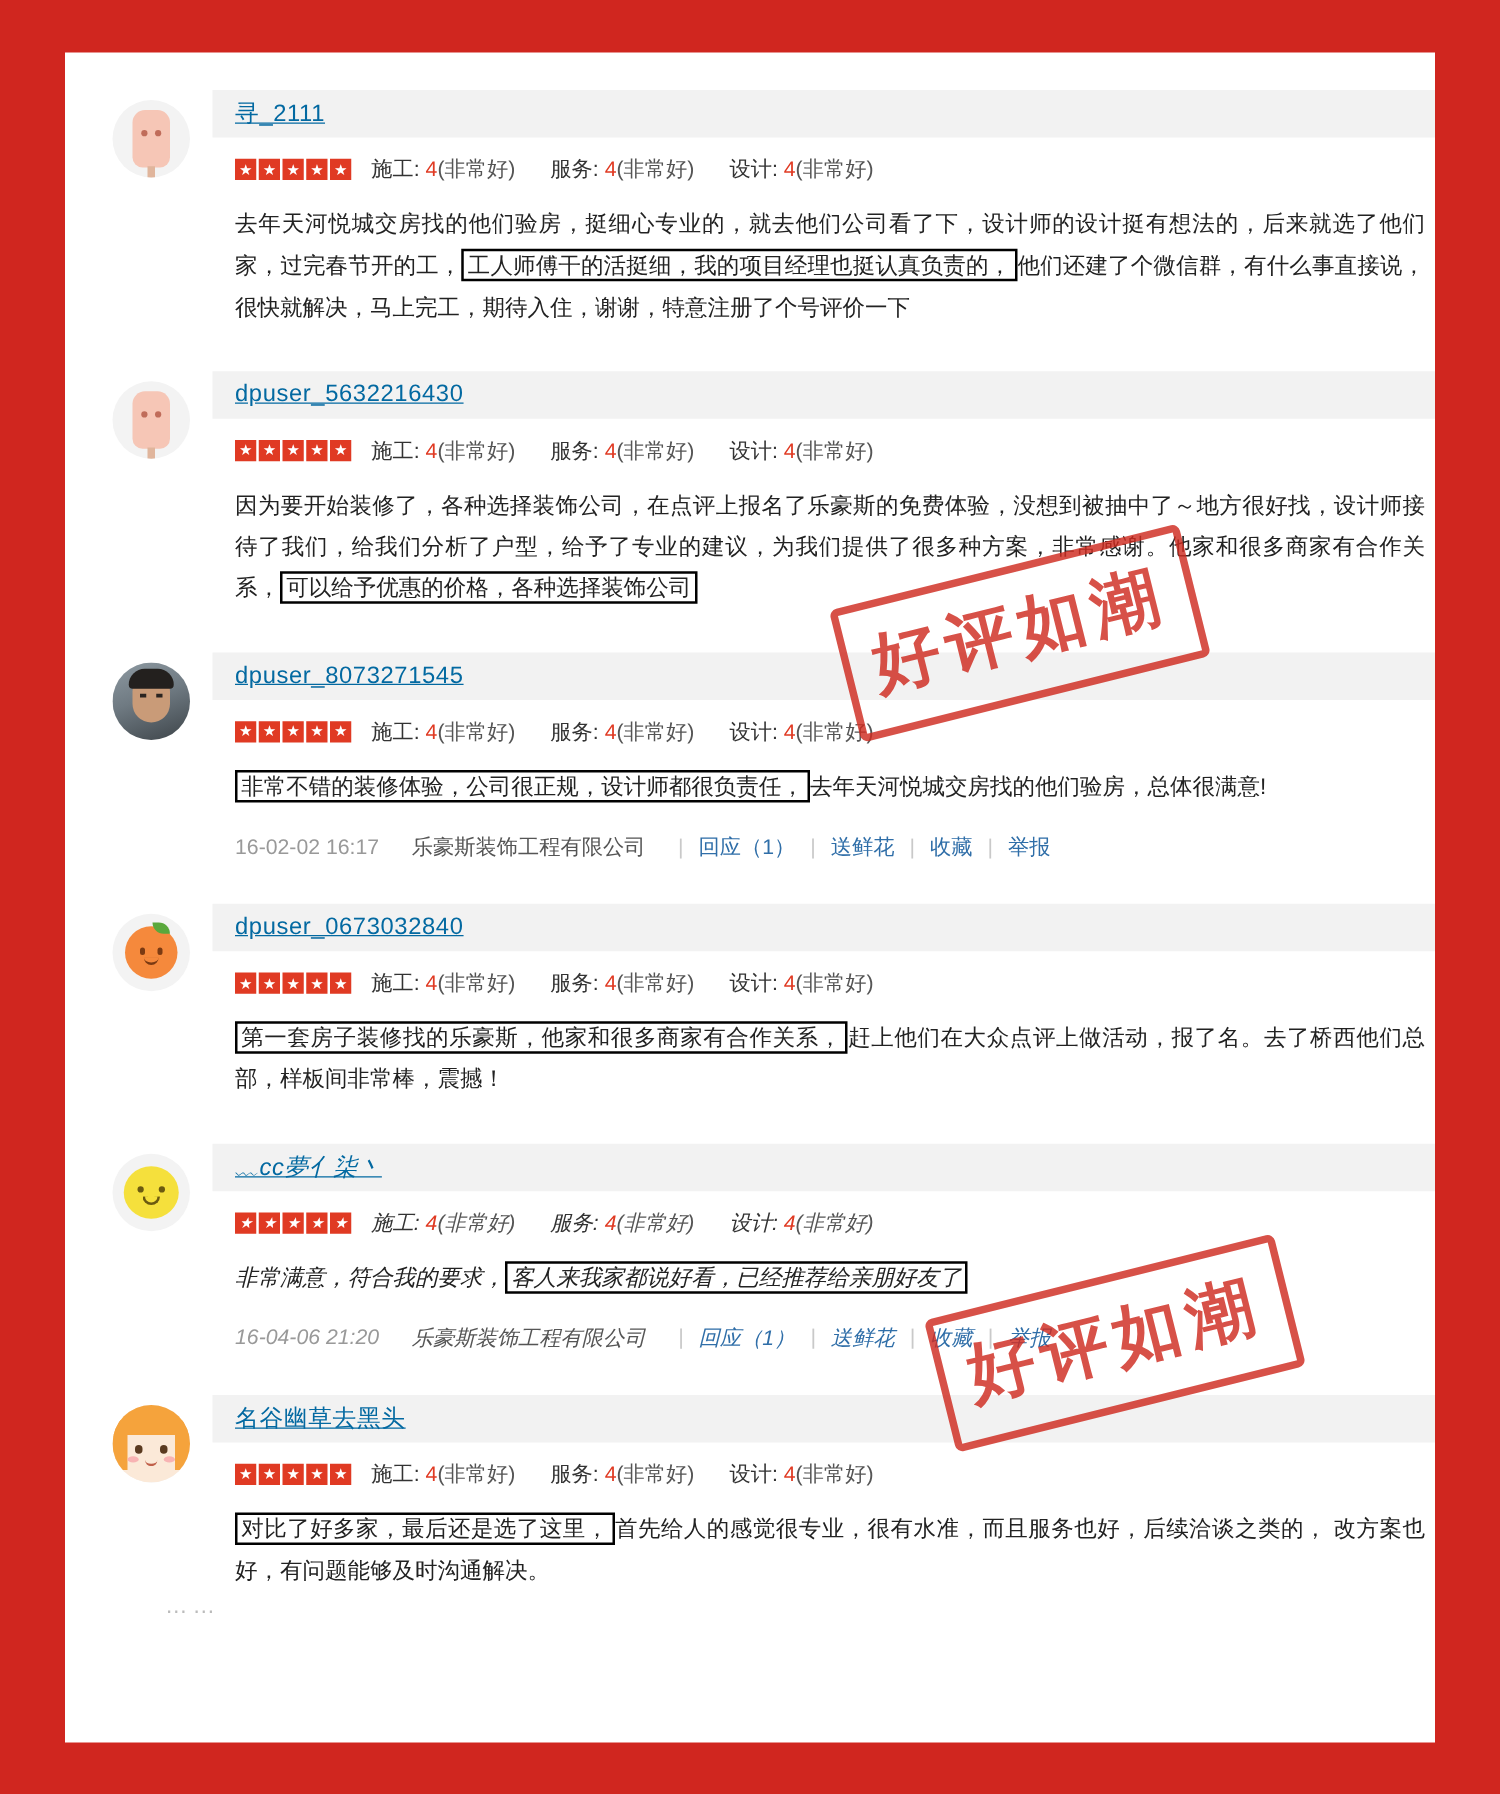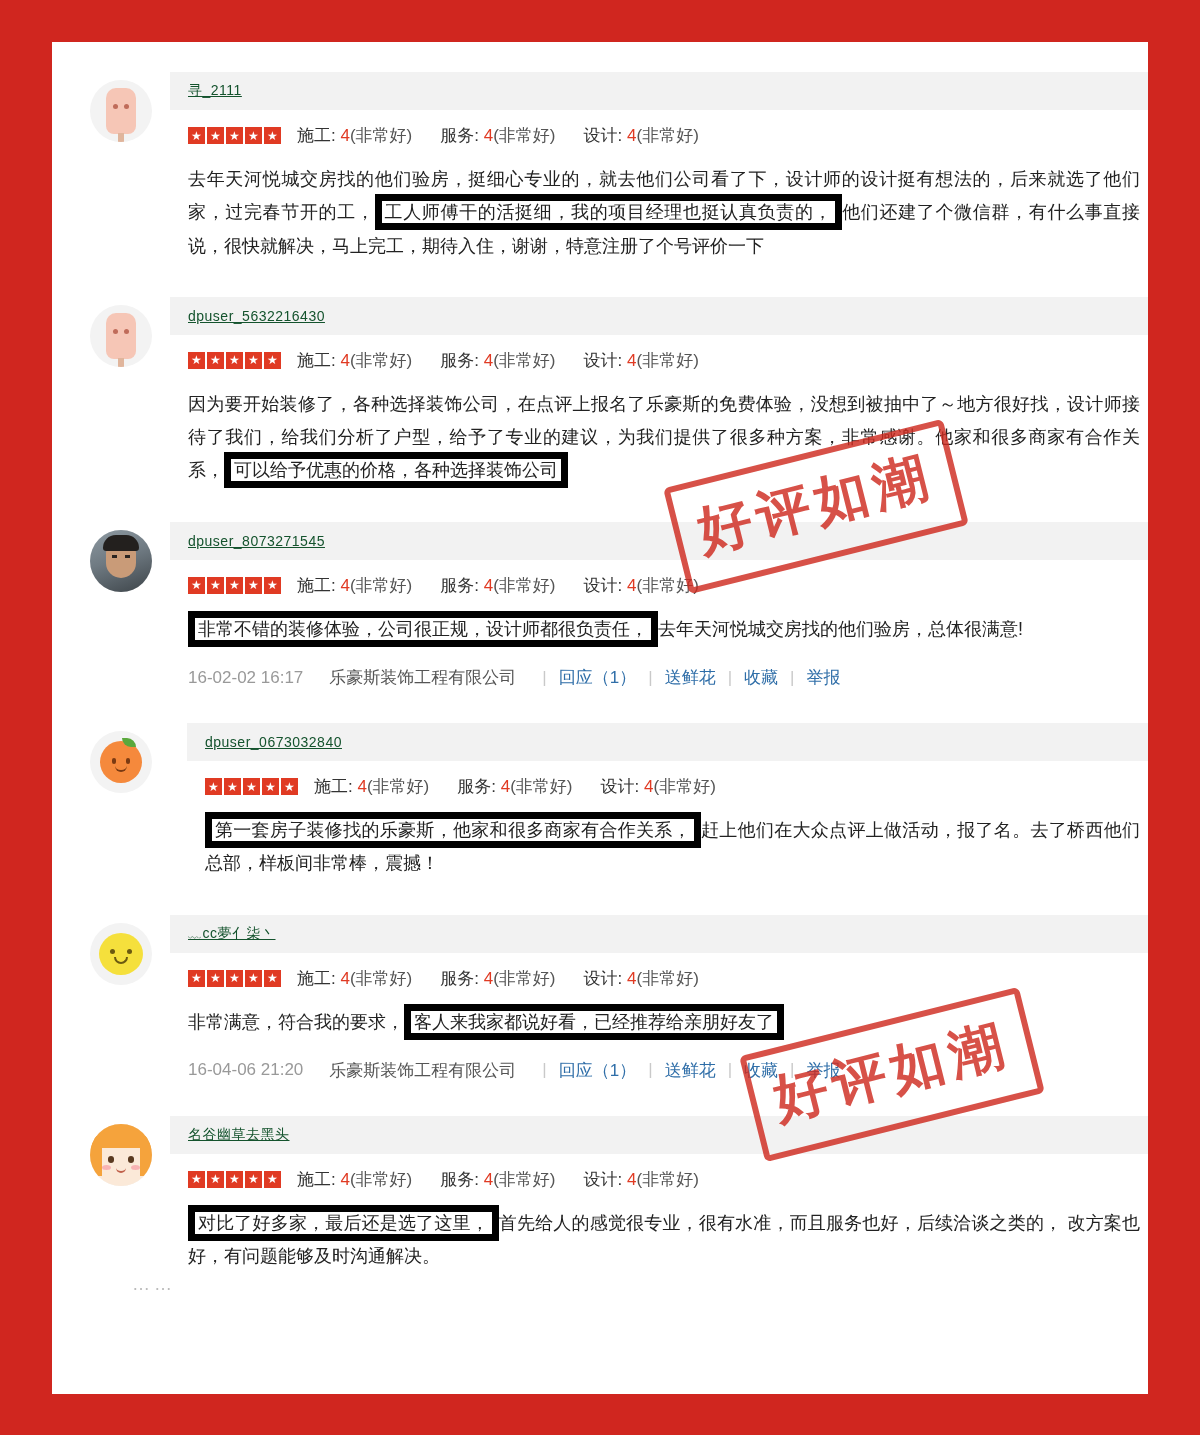--- a/index.html
+++ b/index.html
@@ -42,22 +42,22 @@
     justify-content: center;
   }
   .namebar {
     background: #f2f2f2;
     height: 38px;
     display: flex;
     align-items: center;
     padding-left: 18px;
   }
   .username {
-    color: #14532d;
-    font-size: 14px;
+    color: #0369a1;
+    font-size: 19px;
     letter-spacing: 0.5px;
   }
   .ratings {
     display: flex;
     align-items: center;
     margin-top: 14px;
     padding-left: 18px;
     font-size: 17px;
     color: #333;
   }
@@ -90,21 +90,21 @@
   .content {
     margin-top: 16px;
     padding-left: 18px;
     padding-right: 8px;
     font-size: 18px;
     line-height: 1.85;
     color: #222;
     text-align: justify;
   }
   .hl {
-    border: 7px solid #000000;
+    border: 2px solid #000000;
     padding: 1px 3px;
     display: inline;
     box-decoration-break: clone;
     -webkit-box-decoration-break: clone;
   }
   .meta {
     margin-top: 20px;
     padding-left: 18px;
     font-size: 17px;
     color: #888;
@@ -266,40 +266,40 @@
       </div>
       <div class="review" style="margin-top: 34px;">
         <div class="avatar" style="top: 8px;">
           <div class="av-orange">
             <span class="leaf"></span>
             <span class="eye l"></span>
             <span class="eye r"></span>
             <span class="mouth"></span>
           </div>
         </div>
-        <div class="review-body" style="margin-left: 17px; padding-left: 118px;">
+        <div class="review-body" style="margin-left: 0px; padding-left: 118px;">
           <div class="namebar">
             <a class="username" href="#">dpuser_0673032840</a>
           </div>
           <div class="ratings">
             <span class="stars">
               <span class="star"></span>
               <span class="star"></span>
               <span class="star"></span>
               <span class="star"></span>
               <span class="star"></span>
             </span>
             <span class="rat-item"><span class="rat-label">施工:</span> <span class="rat-val">4</span><span class="rat-paren">(非常好)</span></span>
             <span class="rat-item"><span class="rat-label">服务:</span> <span class="rat-val">4</span><span class="rat-paren">(非常好)</span></span>
             <span class="rat-item"><span class="rat-label">设计:</span> <span class="rat-val">4</span><span class="rat-paren">(非常好)</span></span>
           </div>
           <div class="content"><span class="hl">第一套房子装修找的乐豪斯，他家和很多商家有合作关系，</span><span>赶上他们在大众点评上做活动，报了名。去了桥西他们总部，样板间非常棒，震撼！</span></div>
         </div>
       </div>
-      <div class="review" style="margin-top: 34px;">
+      <div class="review" style="margin-top: 34px; font-style: italic;">
         <div class="avatar" style="top: 8px;">
           <div class="av-lemon">
             <span class="eye l"></span>
             <span class="eye r"></span>
             <span class="mouth"></span>
           </div>
         </div>
         <div class="review-body" style="margin-left: 0px; padding-left: 118px;">
           <div class="namebar">
             <a class="username" href="#">﹏cc夢亻柒丶</a>

